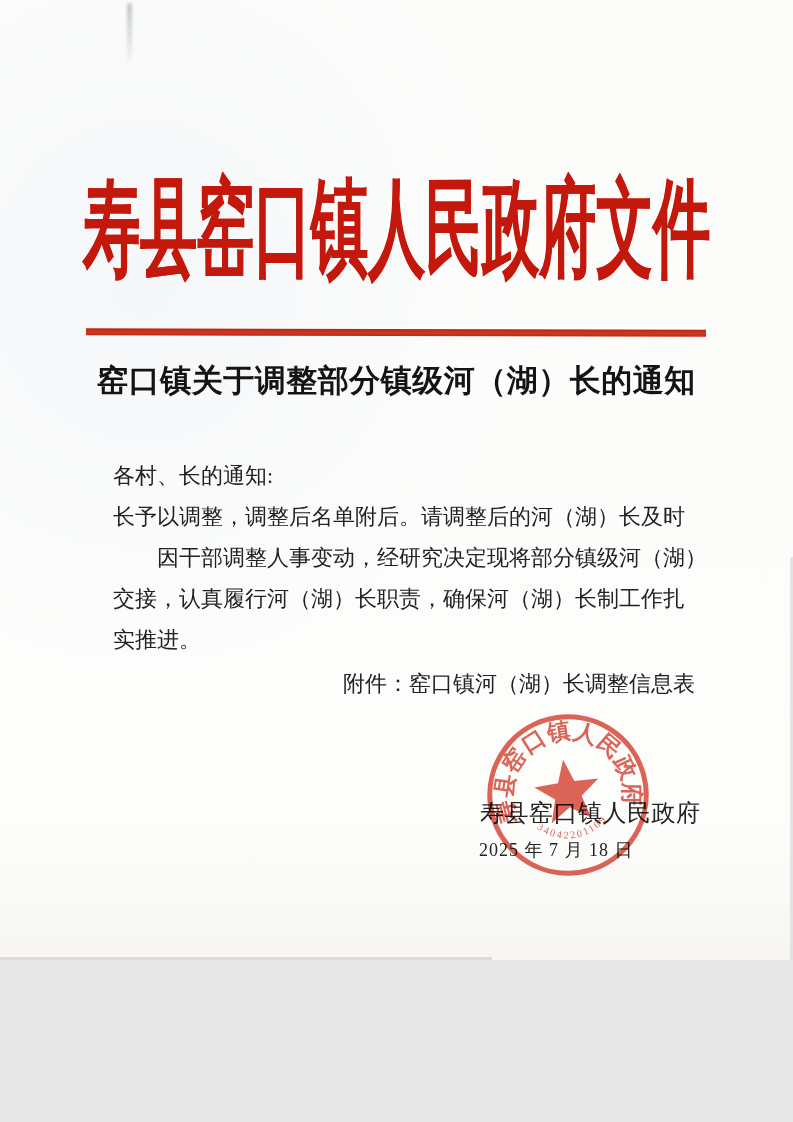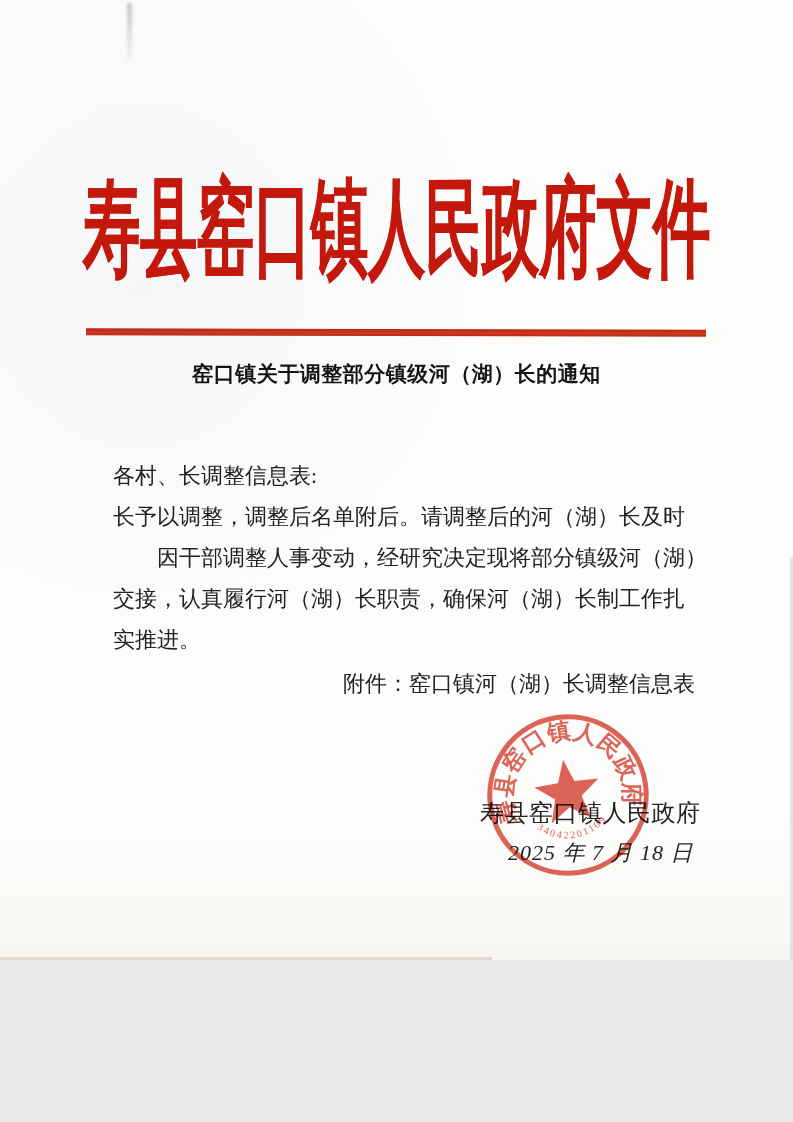--- a/index.html
+++ b/index.html
@@ -66,21 +66,21 @@
     background: linear-gradient(180deg, #b92413 0%, #cd3a22 55%, #c02715 100%);
     transform: rotate(0.12deg);
   }
 
   
   .doc-title {
     position: absolute;
     top: 360px; left: 0; right: 0;
     margin: 0;
     text-align: center;
-    font-size: 21px;
+    font-size: 31px;
     font-weight: 700;
     color: #141414;
     letter-spacing: 0.5px;
     white-space: nowrap;
   }
 
   
   .content {
     position: absolute;
     top: 455px; left: 113px;
@@ -100,26 +100,25 @@
   .signature {
     position: absolute;
     top: 797px; left: 480px;
     font-size: 24px;
     letter-spacing: 0.5px;
     color: #242424;
     white-space: nowrap;
   }
   .date {
     position: absolute;
-    top: 838px; left: 508px;
-    font-size: 22px;
+    top: 838px; left: 479px;
+    font-size: 18px;
     letter-spacing: 1px;
     color: #242424;
     white-space: nowrap;
-    font-style: italic;
   }
 
   
   .seal {
     position: absolute;
     left: 483px; top: 710px;
     width: 170px; height: 170px;
     transform: rotate(-8deg);
     opacity: 0.88;
     mix-blend-mode: multiply;
@@ -141,21 +140,21 @@
   <div class="edge-bottom"></div>
   <div class="edge-right"></div>
 
   <div class="banner">寿县窑口镇人民政府文件</div>
 
   <div class="red-rule"></div>
 
   <h1 class="doc-title">窑口镇关于调整部分镇级河（湖）长的通知</h1>
 
   <div class="content">
-    <span class="line">各村、长调整信息表:</span>
+    <span class="line">各村、长的通知:</span>
     <span class="line">长予以调整，调整后名单附后。请调整后的河（湖）长及时</span>
     <span class="line indent2">因干部调整人事变动，经研究决定现将部分镇级河（湖）</span>
     <span class="line">交接，认真履行河（湖）长职责，确保河（湖）长制工作扎</span>
     <span class="line">实推进。</span>
     <span class="line indent2 attachment">附件：窑口镇河（湖）长调整信息表</span>
   </div>
 
   <div class="signature">寿县窑口镇人民政府</div>
   <div class="date">2025 年 7 月 18 日</div>
 

